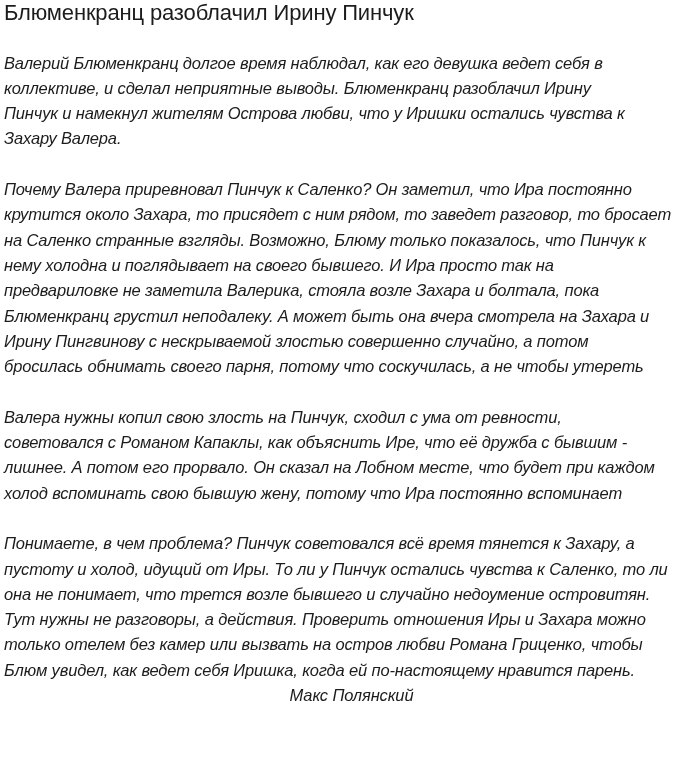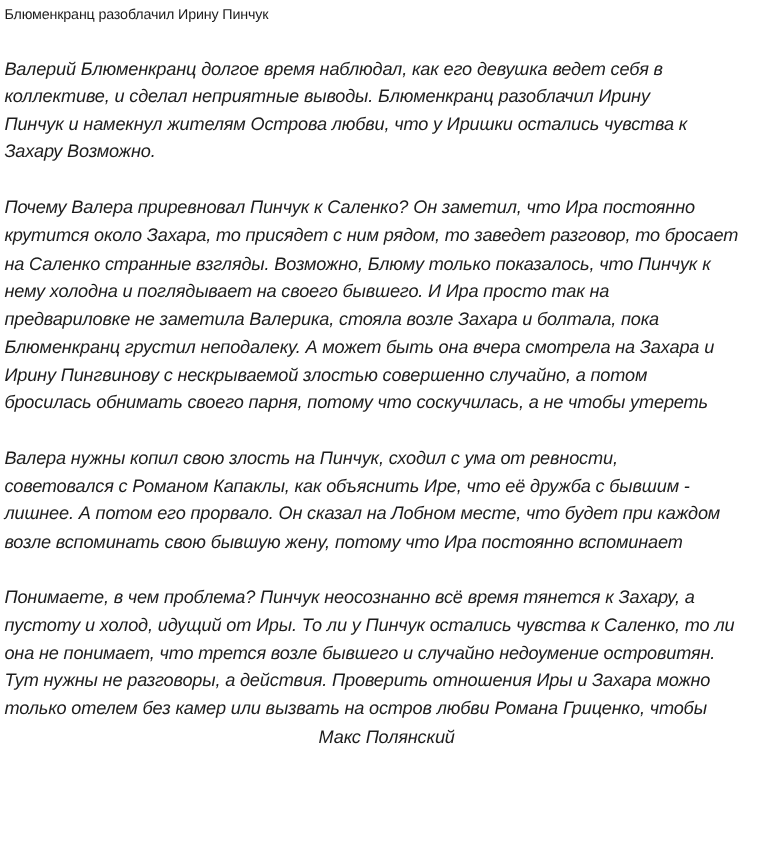--- a/index.html
+++ b/index.html
@@ -22,21 +22,21 @@
     line-height: 25.3px;
   }
   .line {
     display: block;
     height: 25.3px;
     white-space: nowrap;
   }
   .title {
     margin: 0 0 25.3px 0;
     font-weight: normal;
-    font-size: 13px;
+    font-size: 22px;
   }
   .para {
     margin: 0 0 25.3px 0;
     font-style: italic;
   }
   .para.last {
     margin-bottom: 0;
   }
   .signature {
     display: block;
@@ -48,42 +48,43 @@
 </head>
 <body>
 
 <div class="article">
   <div class="line title">Блюменкранц разоблачил Ирину Пинчук</div>
 
   <div class="para">
     <span class="line">Валерий Блюменкранц долгое время наблюдал, как его девушка ведет себя в</span>
     <span class="line">коллективе, и сделал неприятные выводы. Блюменкранц разоблачил Ирину</span>
     <span class="line">Пинчук и намекнул жителям Острова любви, что у Иришки остались чувства к</span>
-    <span class="line">Захару Возможно.</span>
+    <span class="line">Захару Валера.</span>
   </div>
 
   <div class="para">
     <span class="line">Почему Валера приревновал Пинчук к Саленко? Он заметил, что Ира постоянно</span>
     <span class="line">крутится около Захара, то присядет с ним рядом, то заведет разговор, то бросает</span>
     <span class="line">на Саленко странные взгляды. Возможно, Блюму только показалось, что Пинчук к</span>
     <span class="line">нему холодна и поглядывает на своего бывшего. И Ира просто так на</span>
     <span class="line">предвариловке не заметила Валерика, стояла возле Захара и болтала, пока</span>
     <span class="line">Блюменкранц грустил неподалеку. А может быть она вчера смотрела на Захара и</span>
     <span class="line">Ирину Пингвинову с нескрываемой злостью совершенно случайно, а потом</span>
     <span class="line">бросилась обнимать своего парня, потому что соскучилась, а не чтобы утереть</span>
   </div>
 
   <div class="para">
     <span class="line">Валера нужны копил свою злость на Пинчук, сходил с ума от ревности,</span>
     <span class="line">советовался с Романом Капаклы, как объяснить Ире, что её дружба с бывшим -</span>
     <span class="line">лишнее. А потом его прорвало. Он сказал на Лобном месте, что будет при каждом</span>
-    <span class="line">возле вспоминать свою бывшую жену, потому что Ира постоянно вспоминает</span>
+    <span class="line">холод вспоминать свою бывшую жену, потому что Ира постоянно вспоминает</span>
   </div>
 
   <div class="para last">
-    <span class="line">Понимаете, в чем проблема? Пинчук неосознанно всё время тянется к Захару, а</span>
+    <span class="line">Понимаете, в чем проблема? Пинчук советовался всё время тянется к Захару, а</span>
     <span class="line">пустоту и холод, идущий от Иры. То ли у Пинчук остались чувства к Саленко, то ли</span>
     <span class="line">она не понимает, что трется возле бывшего и случайно недоумение островитян.</span>
     <span class="line">Тут нужны не разговоры, а действия. Проверить отношения Иры и Захара можно</span>
     <span class="line">только отелем без камер или вызвать на остров любви Романа Гриценко, чтобы</span>
+    <span class="line">Блюм увидел, как ведет себя Иришка, когда ей по-настоящему нравится парень.</span>
     <span class="signature">Макс Полянский</span>
   </div>
 </div>
 
 </body></html>

